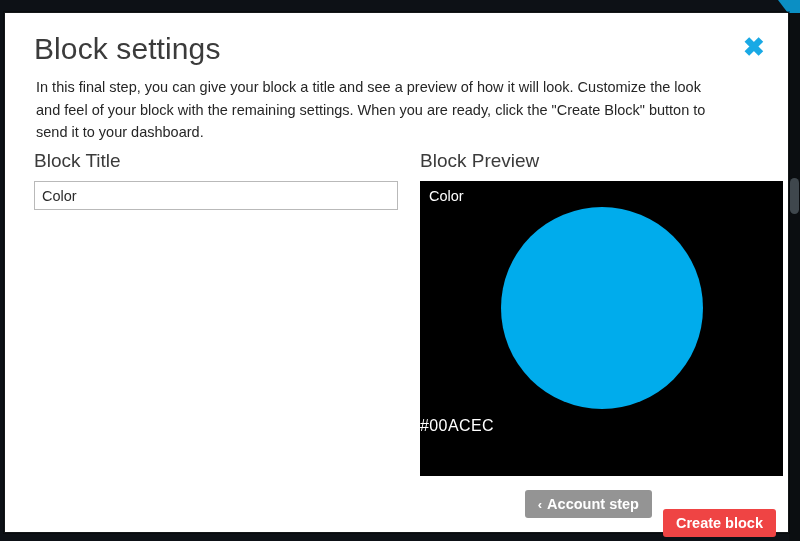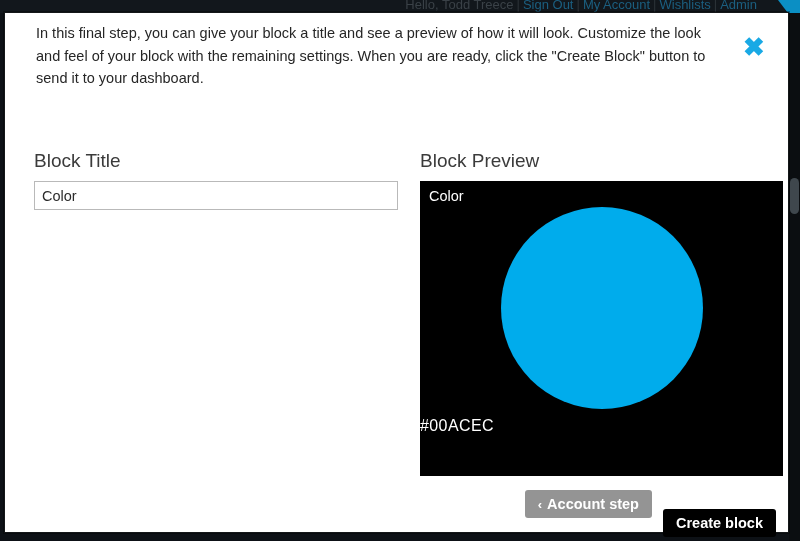--- a/index.html
+++ b/index.html
@@ -199,21 +199,21 @@
     color: #ffffff;
     padding: 0 13px;
     height: 28px;
     cursor: pointer;
     display: inline-flex;
     align-items: center;
     gap: 5px;
     white-space: nowrap;
   }
   .btn-secondary { background: #949494; }
-  .btn-primary   { background: #000000; margin-top: 38px; }
+  .btn-primary   { background: #ef4444; margin-top: 38px; }
   .btn .chev { font-size: 13px; font-weight: 700; }
 
   
   #page-scrollbar {
     position: absolute;
     top: 13px;
     right: 0;
     width: 11px;
     bottom: 0;
     background: #0b0e11;
@@ -226,37 +226,33 @@
     height: 36px;
     background: #3f474d;
     border-radius: 5px;
   }
 </style>
 </head>
 <body>
 
 <div id="page-backdrop">
 
-  <div id="site-topbar">
-    <div class="topbar-inner">
-      <span>Hello, Todd Treece</span><span class="tb-sep">|</span><span class="tb-link">Sign Out</span><span class="tb-sep">|</span><span class="tb-link">My Account</span><span class="tb-sep">|</span><span class="tb-link">Wishlists</span><span class="tb-sep">|</span><span class="tb-link">Admin</span>
-    </div>
-  </div>
 
   <div id="topbar-arrow"></div>
 
   <div id="page-scrollbar">
     <div class="thumb"></div>
   </div>
 </div>
 
 <div id="modal">
 
   <div id="modal-close">✖</div>
 
+  <h1 id="modal-title">Block settings</h1>
 
   <p id="modal-desc">In this final step, you can give your block a title and see a preview of how it will look. Customize the look and feel of your block with the remaining settings. When you are ready, click the "Create Block" button to send it to your dashboard.</p>
 
   <div id="modal-body">
 
     <div class="col col-left">
       <div class="field-label">Block Title</div>
       <input id="block-title-input" type="text" value="Color" placeholder="Block Title" style="">
     </div>
 

